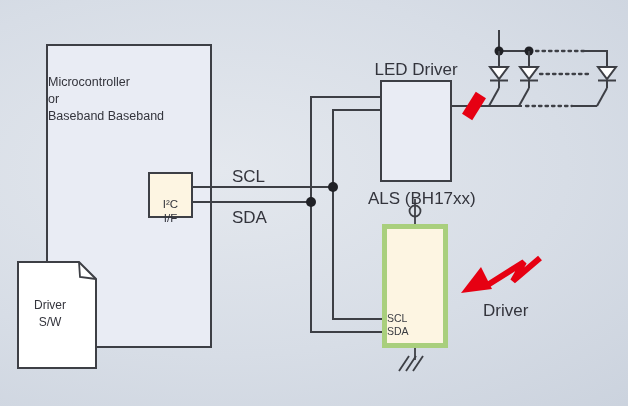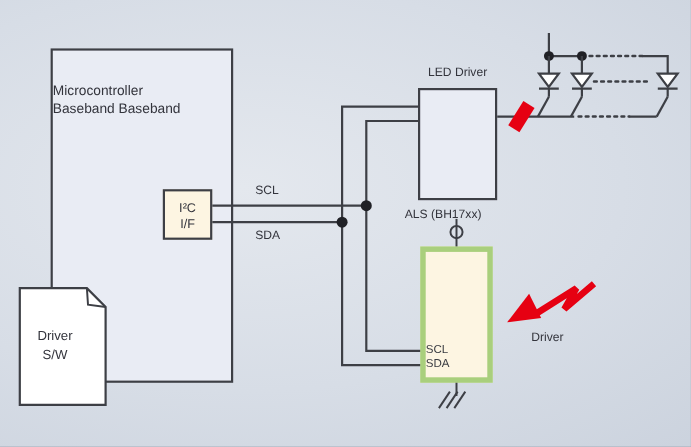--- a/index.html
+++ b/index.html
@@ -10,25 +10,25 @@
     color:#33343c;
   }
   .box{
     position:absolute; box-sizing:border-box;
     border:2px solid #3d3f45; background:#e9ecf4;
   }
   .micro-box{left:46px; top:44px; width:166px; height:304px;}
   .micro-text{position:absolute; left:0; right:0; top:28px; text-align:left;
     font-size:12.5px; line-height:17px; color:#33343c;}
   .i2c-box{left:148px; top:172px; width:45px; height:46px; background:#fdf5e2;
-    text-align:center; font-size:11.5px; line-height:14px; padding-top:9px;}
+    text-align:center; font-size:11.5px; line-height:14px; padding-top:23px;}
   .led-driver-box{left:380px; top:80px; width:72px; height:102px;}
   .als-box{left:382px; top:224px; width:66px; height:124px;
     border:5px solid #a9cf7d; background:#fdf5e2;}
-  .lbl{position:absolute; font-size:11px; color:#33343c; white-space:nowrap;}
+  .lbl{position:absolute; font-size:17px; color:#33343c; white-space:nowrap;}
   .lbl-scl{left:232px; top:167px;}
   .lbl-sda{left:232px; top:208px;}
   .lbl-leddrv{left:370px; top:60px; width:92px; text-align:center;}
   .lbl-als{left:368px; top:189px; width:100px; text-align:left;}
   .lbl-light{left:483px; top:301px;}
   .als-pin{position:absolute; font-size:10.5px; color:#3a3c42;}
   .als-pin-scl{left:387px; top:312px;}
   .als-pin-sda{left:387px; top:325px;}
   .doc-text{position:absolute; left:18px; top:297px; width:64px; text-align:center;
     font-size:12px; line-height:17px; color:#33343c;}
@@ -45,20 +45,21 @@
   .red-stroke{stroke:#e60012; stroke-width:6; fill:none;}
 </style>
 </head>
 <body>
 
 <div class="canvas">
 
   <div class="box micro-box">
     <div class="micro-text">
       <span>Microcontroller</span>
+      <span>or</span>
       <span>Baseband Baseband</span>
     </div>
   </div>
 
   <div class="box led-driver-box"></div>
 
   <div class="box als-box"></div>
 
   <div class="box i2c-box">
     <span>I²C</span>

